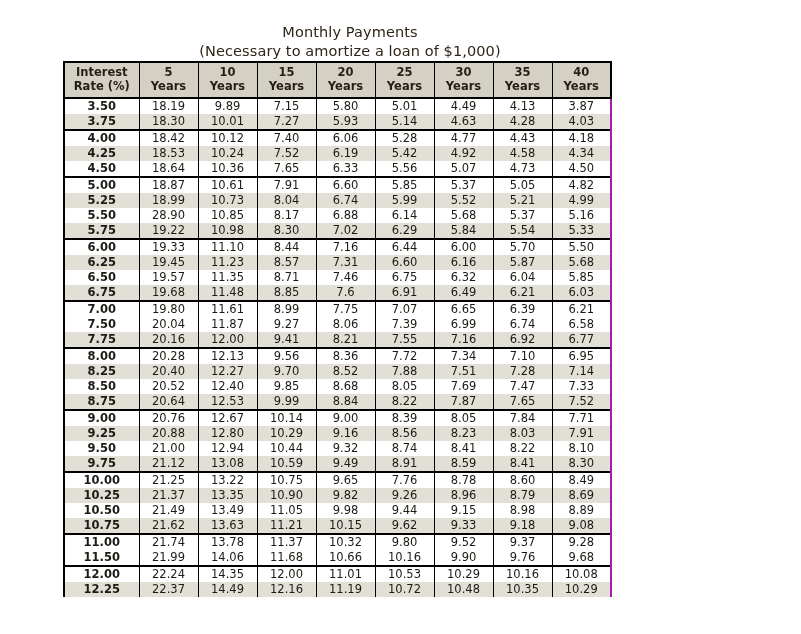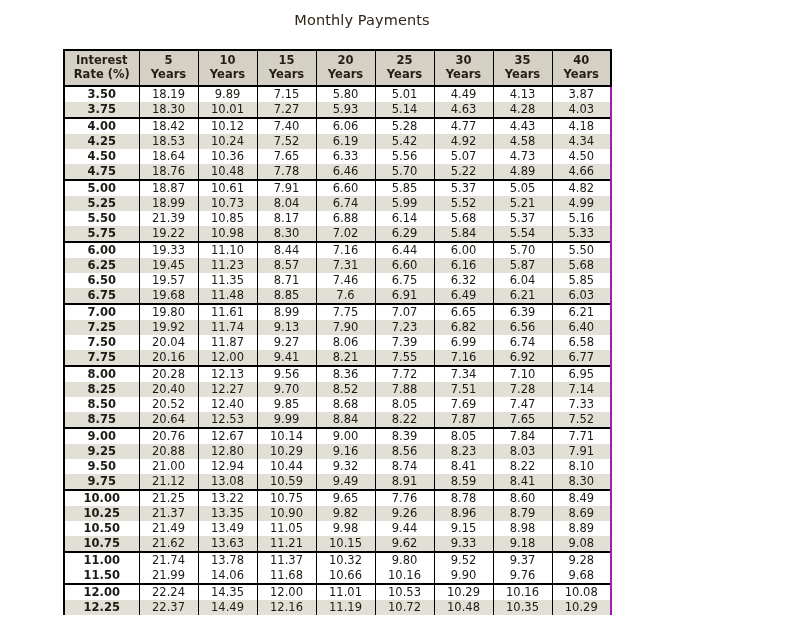--- a/index.html
+++ b/index.html
@@ -16,22 +16,22 @@
   }
   .page {
     position: relative;
     width: 801px;
     height: 634px;
   }
   .title-block {
     text-align: center;
     padding-top: 11px;
     width: 700px;
-    margin: 0 auto 0 0;
-    padding-left: 12px;
+    margin: 12px auto 0 0;
+    padding-left: 0;
   }
   .title-line {
     font-size: 14.5px;
     line-height: 19px;
     color: #2f2619;
     font-weight: normal;
     letter-spacing: 0.1px;
   }
   .table-wrap {
     position: absolute;
@@ -96,20 +96,21 @@
     border-right: 2px solid #000000;
   }
 </style>
 </head>
 <body>
 
 <div class="page">
 
   <div class="title-block">
     <div class="title-line">Monthly Payments</div>
+    <div class="title-line">(Necessary to amortize a loan of $1,000)</div>
   </div>
 
   <div class="table-wrap">
     <table class="payments">
       <colgroup>
         <col class="c-rate">
         <col class="c-yr">
           <col class="c-yr">
           <col class="c-yr">
           <col class="c-yr">
@@ -207,31 +208,20 @@
             <td class="rate">4.50</td>
             <td>18.64</td>
             <td>10.36</td>
             <td>7.65</td>
             <td>6.33</td>
             <td>5.56</td>
             <td>5.07</td>
             <td>4.73</td>
             <td>4.50</td>
           </tr>
-          <tr class="alt">
-            <td class="rate">4.75</td>
-            <td>18.76</td>
-            <td>10.48</td>
-            <td>7.78</td>
-            <td>6.46</td>
-            <td>5.70</td>
-            <td>5.22</td>
-            <td>4.89</td>
-            <td>4.66</td>
-          </tr>
           <tr class="grp-top">
             <td class="rate">5.00</td>
             <td>18.87</td>
             <td>10.61</td>
             <td>7.91</td>
             <td>6.60</td>
             <td>5.85</td>
             <td>5.37</td>
             <td>5.05</td>
             <td>4.82</td>
@@ -242,21 +232,21 @@
             <td>10.73</td>
             <td>8.04</td>
             <td>6.74</td>
             <td>5.99</td>
             <td>5.52</td>
             <td>5.21</td>
             <td>4.99</td>
           </tr>
           <tr class="">
             <td class="rate">5.50</td>
-            <td>21.39</td>
+            <td>28.90</td>
             <td>10.85</td>
             <td>8.17</td>
             <td>6.88</td>
             <td>6.14</td>
             <td>5.68</td>
             <td>5.37</td>
             <td>5.16</td>
           </tr>
           <tr class="alt">
             <td class="rate">5.75</td>
@@ -317,31 +307,20 @@
             <td class="rate">7.00</td>
             <td>19.80</td>
             <td>11.61</td>
             <td>8.99</td>
             <td>7.75</td>
             <td>7.07</td>
             <td>6.65</td>
             <td>6.39</td>
             <td>6.21</td>
           </tr>
-          <tr class="alt">
-            <td class="rate">7.25</td>
-            <td>19.92</td>
-            <td>11.74</td>
-            <td>9.13</td>
-            <td>7.90</td>
-            <td>7.23</td>
-            <td>6.82</td>
-            <td>6.56</td>
-            <td>6.40</td>
-          </tr>
           <tr class="">
             <td class="rate">7.50</td>
             <td>20.04</td>
             <td>11.87</td>
             <td>9.27</td>
             <td>8.06</td>
             <td>7.39</td>
             <td>6.99</td>
             <td>6.74</td>
             <td>6.58</td>

